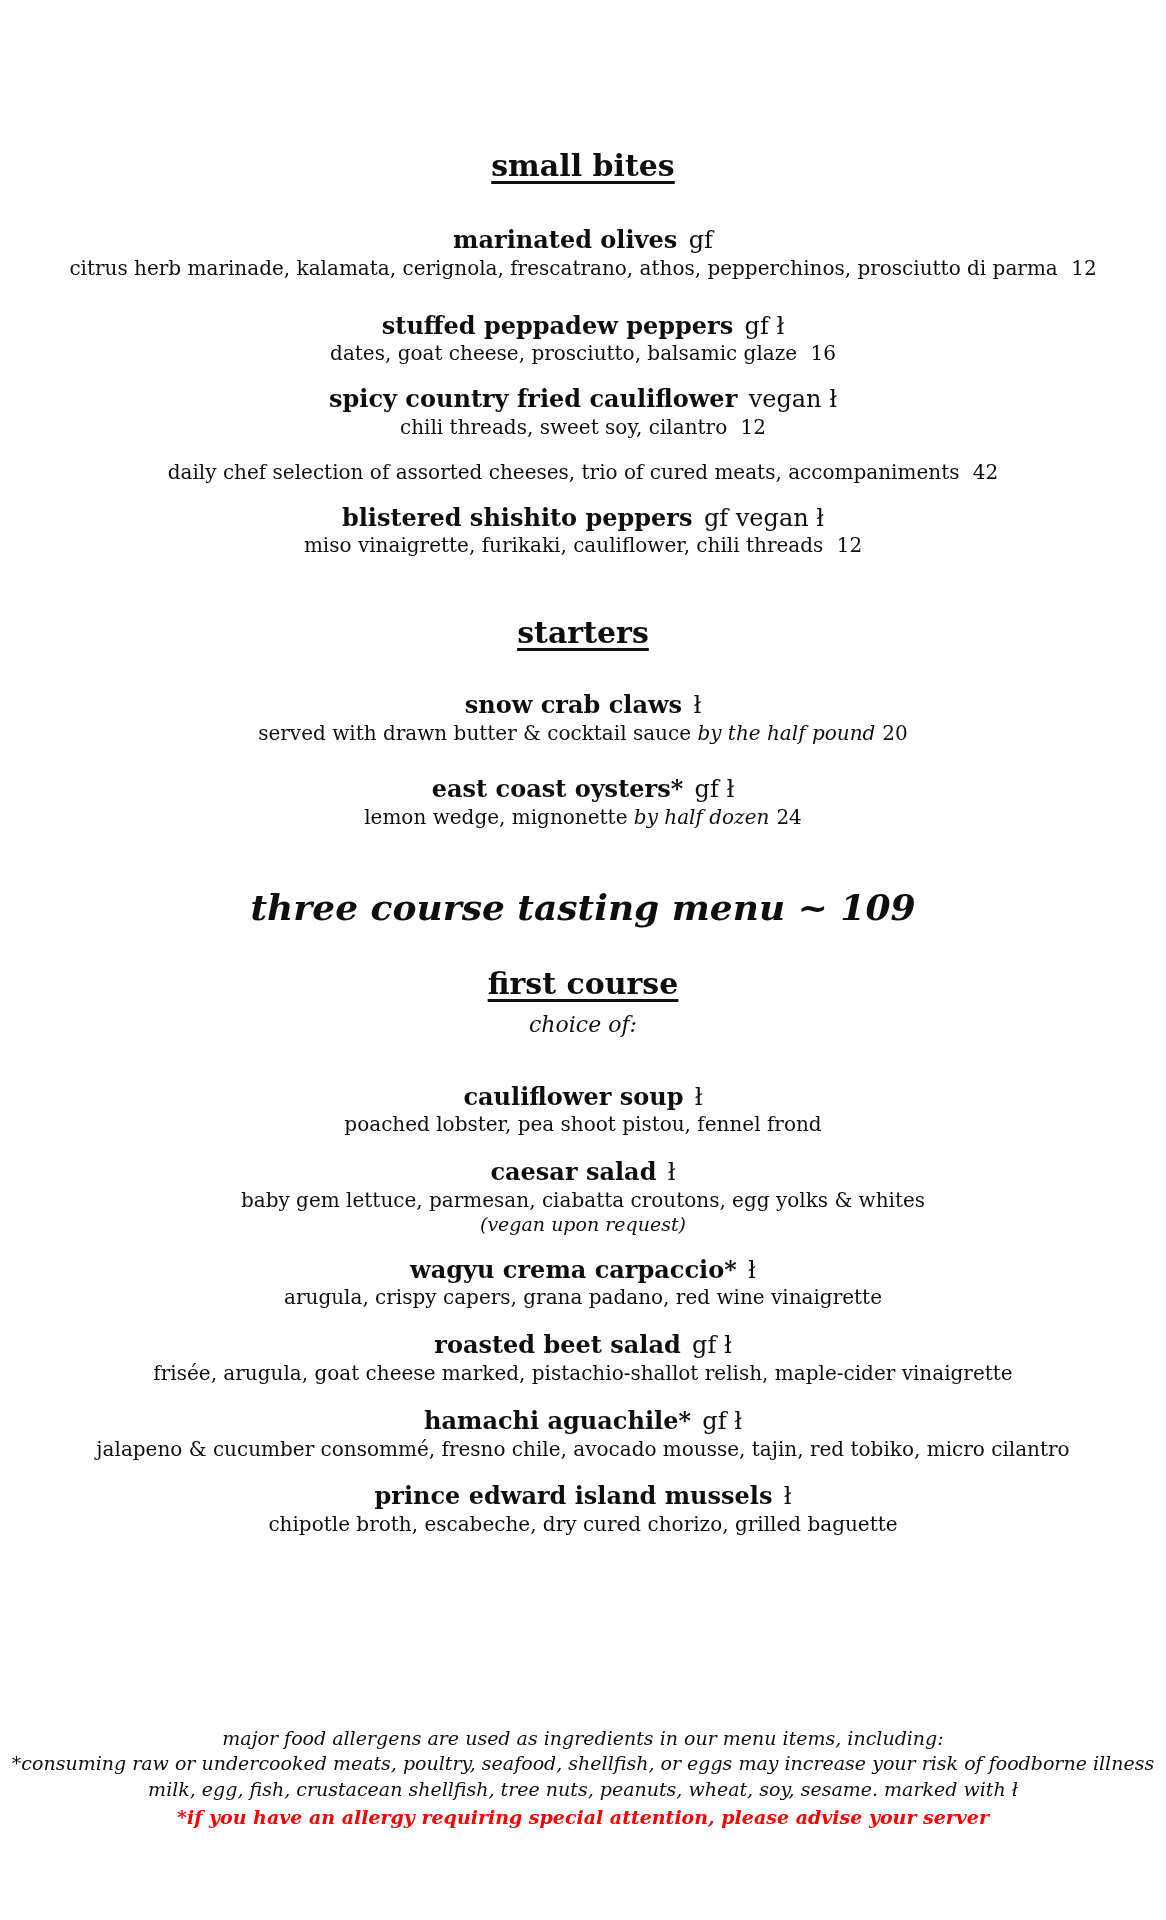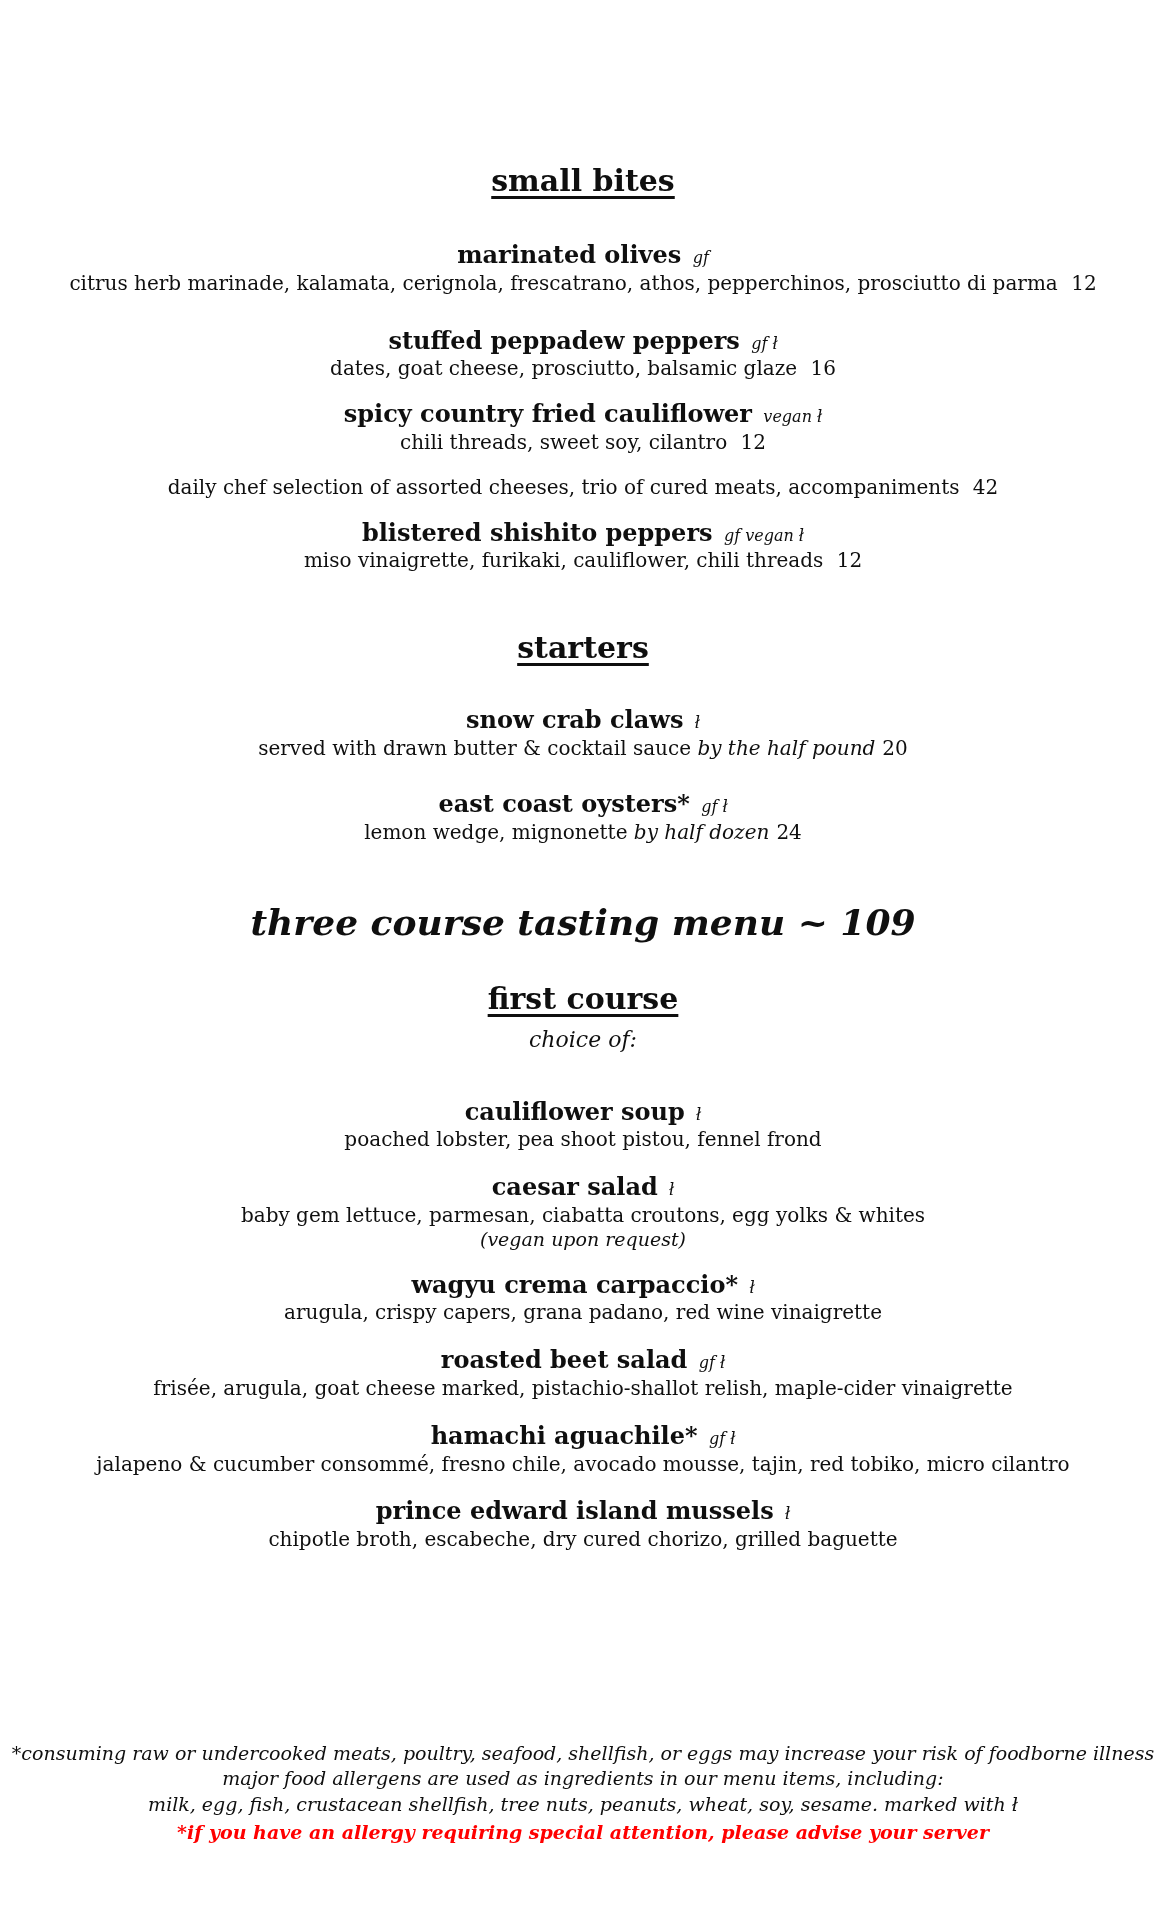--- a/index.html
+++ b/index.html
@@ -15,21 +15,21 @@
     width: 1166px;
     height: 1920px;
     box-sizing: border-box;
     padding-top: 148px;
     text-align: center;
   }
   .section-heading {
     font-size: 30px;
     font-weight: bold;
     line-height: 1.2;
-    margin: 15px 0 42px 0;
+    margin: 0 0 42px 0;
     text-decoration: underline;
     text-decoration-thickness: 2.5px;
     text-underline-offset: 5px;
   }
   .section-heading.starters { margin-top: 56px; margin-bottom: 40px; }
   .section-heading.first-course { margin-top: 36px; margin-bottom: 0; }
   .tasting-title {
     font-size: 36px;
     font-style: italic;
     font-weight: bold;
@@ -46,23 +46,22 @@
   .menu-item { margin-bottom: 18px; }
   .menu-item.mb-lg { margin-bottom: 30px; }
   .menu-item.mb-md { margin-bottom: 28px; }
   .menu-item.fc { margin-bottom: 20px; }
   .name-line {
     font-size: 24px;
     font-weight: bold;
     line-height: 1.2;
   }
   .tg {
-    font-size: 16px;
+    font-size: 24px;
     font-weight: normal;
-    font-style: italic;
     padding-left: 3px;
   }
   .desc-line {
     font-size: 20px;
     font-weight: normal;
     line-height: 1.34;
   }
   .di { font-style: italic; }
   .pr { padding-left: 7px; }
   .note {
@@ -173,19 +172,19 @@
     </div>
 
     <div class="menu-item fc">
       <div class="name-line"><span class="nm">prince edward island mussels</span> <span class="tg">ł</span></div>
       <div class="desc-line"><span class="ds">chipotle broth, escabeche, dry cured chorizo, grilled baguette</span> </div>
 
     </div>
   </div>
 
   <div class="footer">
+    <div>major food allergens are used as ingredients in our menu items, including:</div>
     <div>*consuming raw or undercooked meats, poultry, seafood, shellfish, or eggs may increase your risk of foodborne illness</div>
-    <div>major food allergens are used as ingredients in our menu items, including:</div>
     <div>milk, egg, fish, crustacean shellfish, tree nuts, peanuts, wheat, soy, sesame. marked with ł</div>
     <div class="alert" style="color: rgb(255, 0, 0);">*if you have an allergy requiring special attention, please advise your server</div>
   </div>
 
 </div>
 
 </body></html>

